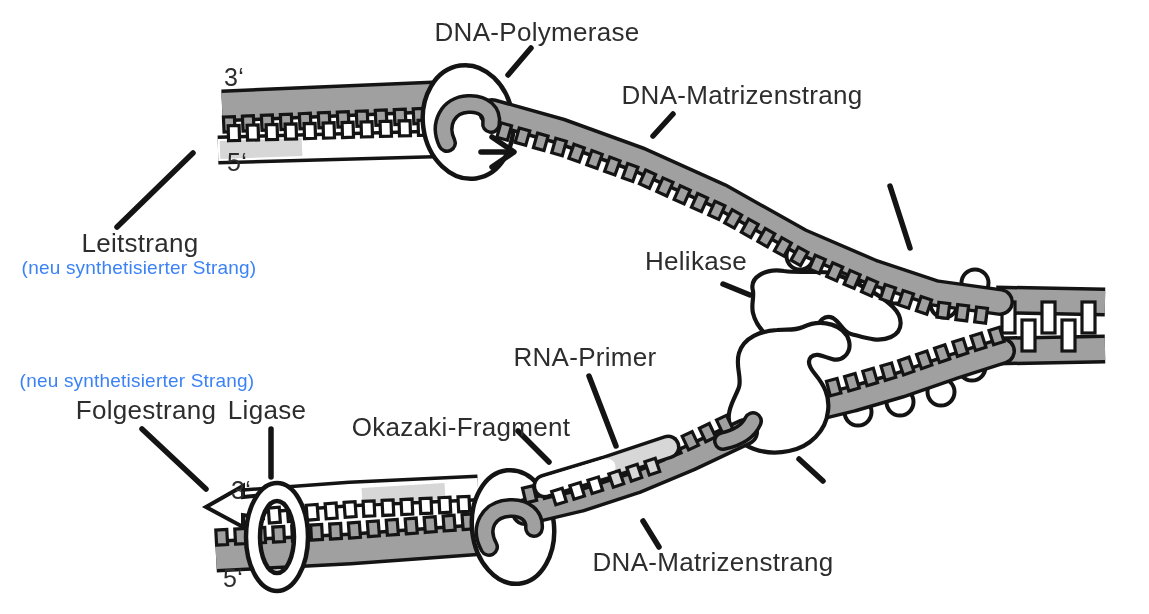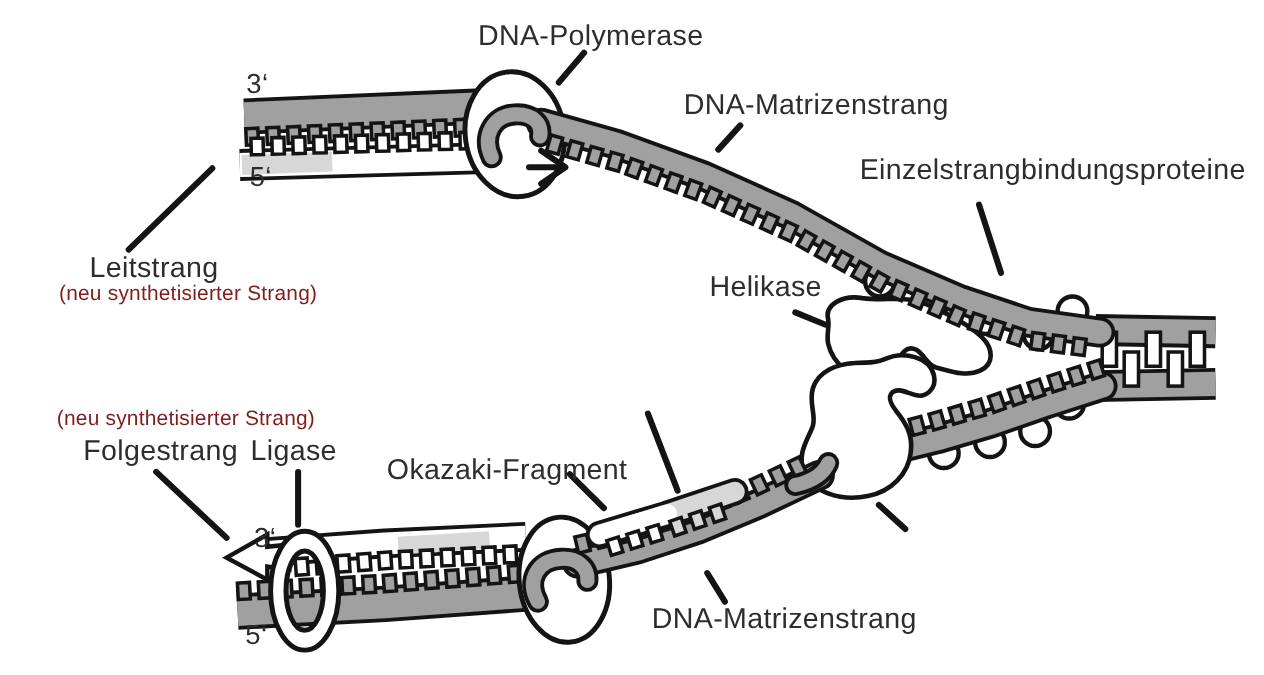--- a/index.html
+++ b/index.html
@@ -1,21 +1,21 @@
 <!DOCTYPE html>
 <html><head>
 <meta charset="utf-8">
 <style>
   html,body{margin:0;padding:0;background:#ffffff;}
   .stage{position:relative;width:1149px;height:614px;background:#fff;overflow:hidden;
          font-family:"Liberation Sans", sans-serif;}
   .stage svg{position:absolute;left:0;top:0;}
   .lbl{position:absolute;transform:translate(-50%,-50%);white-space:nowrap;
        font-size:26px;color:#2d2d2d;letter-spacing:.3px;}
-  .sub{font-size:19px;color:#7f1d1d;letter-spacing:.2px;margin-left:32px;}
+  .sub{font-size:19px;color:#3b82f6;letter-spacing:.2px;}
   .prime{font-size:25px;color:#2d2d2d;}
 </style>
 </head>
 <body>
 
 <div class="stage">
   <svg id="art" width="1149" height="614" viewBox="0 0 1149 614">
       <g>
         <circle cx="800" cy="256" r="13.5" fill="#ffffff" stroke="#141414" stroke-width="4"></circle>
         <circle cx="848" cy="276" r="13.5" fill="#ffffff" stroke="#141414" stroke-width="4"></circle>
@@ -206,26 +206,26 @@
         <line x1="643" y1="521" x2="659" y2="547" stroke="#141414" stroke-width="5.5" stroke-linecap="round"></line>
         <line x1="589" y1="376" x2="616" y2="446" stroke="#141414" stroke-width="5.5" stroke-linecap="round"></line>
         <line x1="518" y1="431" x2="549" y2="462" stroke="#141414" stroke-width="5.5" stroke-linecap="round"></line>
         <line x1="142" y1="429" x2="206" y2="489" stroke="#141414" stroke-width="5.5" stroke-linecap="round"></line>
         <line x1="271" y1="429" x2="271" y2="477" stroke="#141414" stroke-width="5.5" stroke-linecap="round"></line>
       </g>
     </svg>
 
   <div class="lbl" style="left:537px;top:32px">DNA-Polymerase</div>
   <div class="lbl" style="left:742px;top:95px">DNA-Matrizenstrang</div>
-  <div class="lbl" style="left:957px;top:154px">Einzelstrangbindungsproteine</div>
   <div class="lbl" style="left:696px;top:261px">Helikase</div>
   <div class="lbl" style="left:140px;top:243px">Leitstrang</div>
   <div class="lbl sub" style="left:139px;top:268px">(neu synthetisierter Strang)</div>
   <div class="lbl sub" style="left:137px;top:381px">(neu synthetisierter Strang)</div>
   <div class="lbl" style="left:146px;top:410px">Folgestrang</div>
   <div class="lbl" style="left:267px;top:410px">Ligase</div>
   <div class="lbl" style="left:461px;top:427px">Okazaki-Fragment</div>
+  <div class="lbl" style="left:585px;top:357px">RNA-Primer</div>
   <div class="lbl" style="left:713px;top:562px">DNA-Matrizenstrang</div>
   <div class="lbl prime" style="left:234px;top:77px">3‘</div>
   <div class="lbl prime" style="left:237px;top:162px">5‘</div>
   <div class="lbl prime" style="left:241px;top:490px">3‘</div>
   <div class="lbl prime" style="left:233px;top:578px">5‘</div>
 </div>
 
 </body></html>

